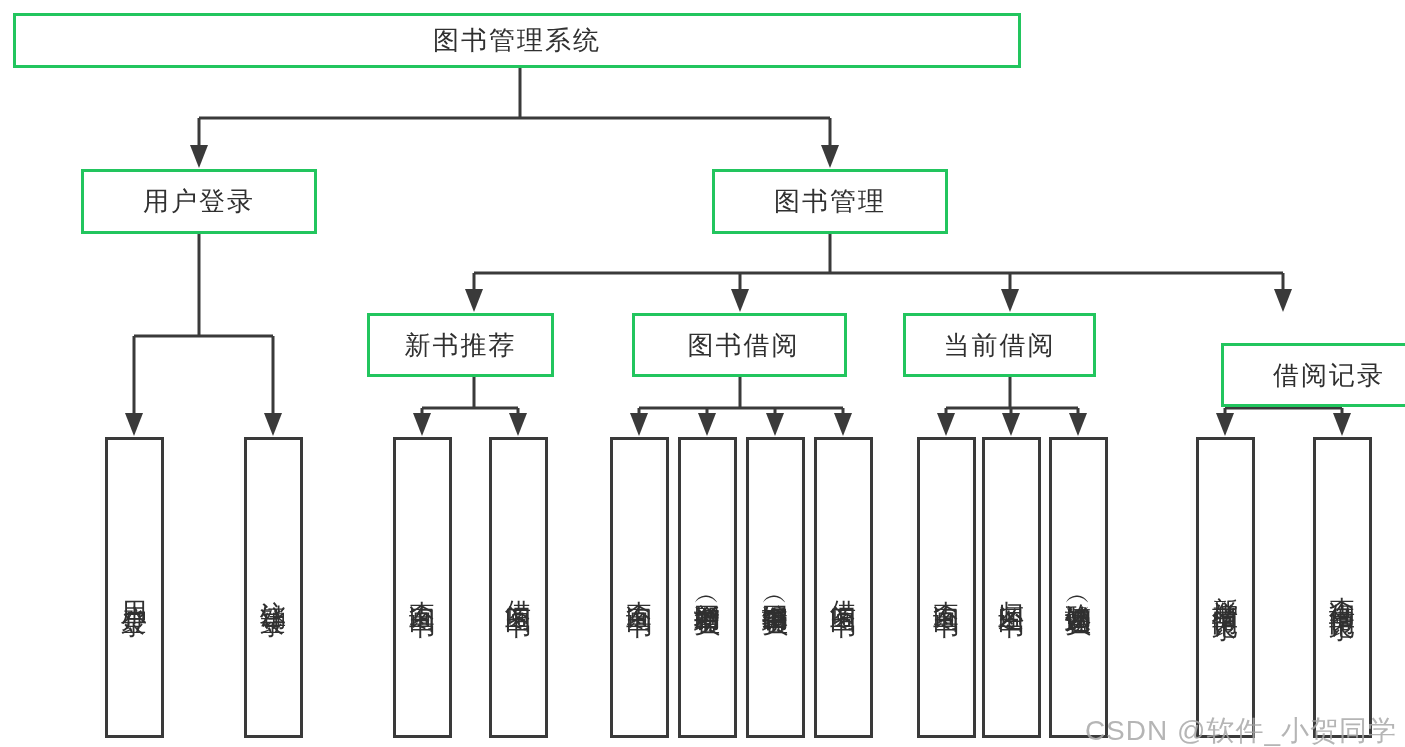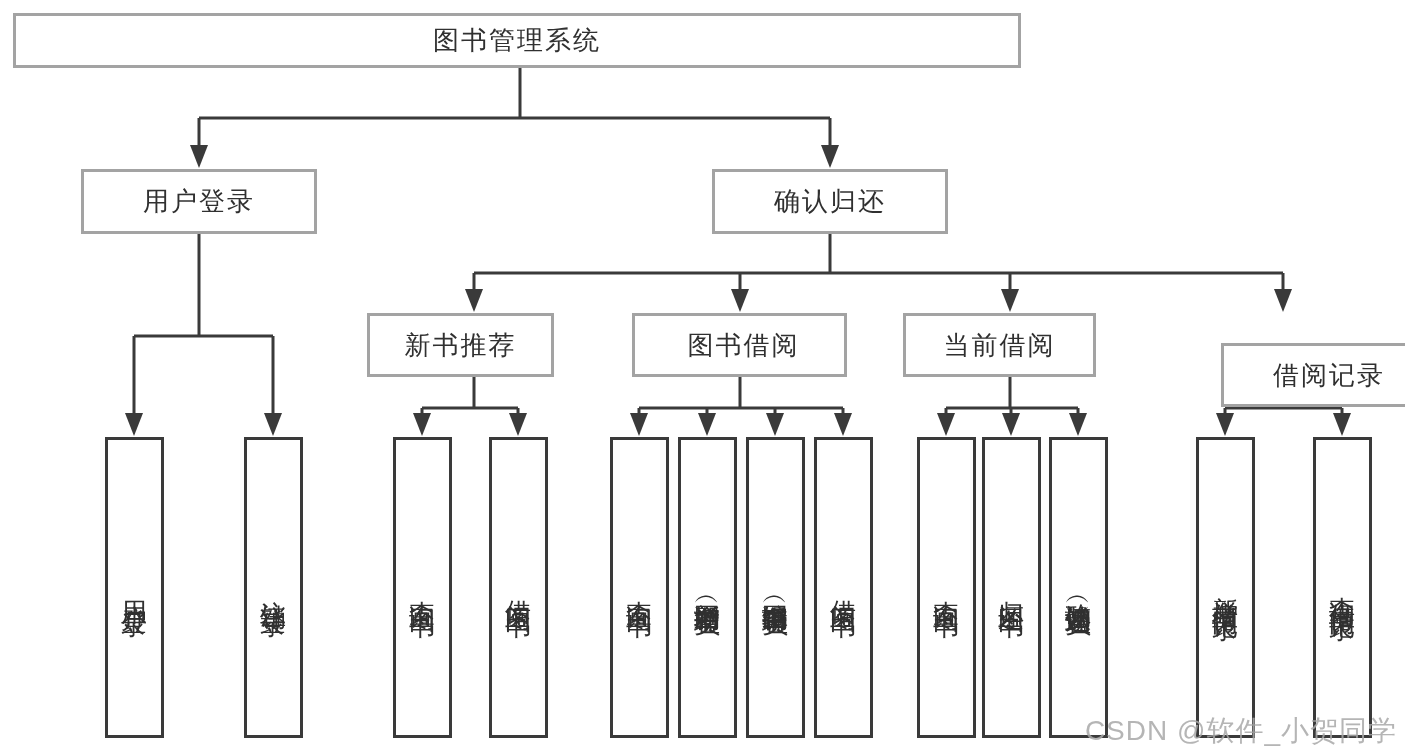--- a/index.html
+++ b/index.html
@@ -4,21 +4,21 @@
 <style>
   html,body{margin:0;padding:0;background:#ffffff;}
   .canvas{
     position:relative;width:1405px;height:747px;background:#ffffff;overflow:hidden;
     font-family:"Liberation Sans","DejaVu Sans",sans-serif;color:#303030;
   }
   .wires{position:absolute;left:0;top:0;width:1405px;height:747px;}
   .wires path{stroke:#3a3a3a;stroke-width:3;fill:none;}
   .wires polygon{fill:#3a3a3a;stroke:none;}
   .hbox{
-    position:absolute;box-sizing:border-box;border:3px solid #a3a3a3;background:#ffffff;
+    position:absolute;box-sizing:border-box;border:3px solid #22c55e;background:#ffffff;
     display:flex;align-items:center;justify-content:center;
     font-size:26px;letter-spacing:2px;white-space:nowrap;
   }
   .vbox{
     position:absolute;box-sizing:border-box;border:3px solid #3a3a3a;background:#ffffff;
     display:flex;align-items:center;justify-content:center;
     writing-mode:vertical-rl;text-orientation:mixed;
     font-size:26px;letter-spacing:4px;line-height:1;
     top:437px;width:59px;height:301px;
   }
@@ -65,21 +65,21 @@
     <polygon points="1069,413 1087,413 1078,436"></polygon>
 
     <path d="M1283 377 V408 M1225 408 H1342 M1225 408 V418 M1342 408 V418"></path>
     <polygon points="1216,413 1234,413 1225,436"></polygon>
     <polygon points="1333,413 1351,413 1342,436"></polygon>
   </svg>
 
   <div class="hbox" style="left:13px;top:13px;width:1008px;height:55px;">图书管理系统</div>
 
   <div class="hbox" style="left:81px;top:169px;width:236px;height:65px;">用户登录</div>
-  <div class="hbox" style="left:712px;top:169px;width:236px;height:65px;">确认归还</div>
+  <div class="hbox" style="left:712px;top:169px;width:236px;height:65px;">图书管理</div>
 
   <div class="hbox" style="left:367px;top:313px;width:187px;height:64px;">新书推荐</div>
   <div class="hbox" style="left:632px;top:313px;width:215px;height:64px;padding-left:8px;">图书借阅</div>
   <div class="hbox" style="left:903px;top:313px;width:193px;height:64px;">当前借阅</div>
   <div class="hbox" style="left:1221px;top:313px;width:216px;height:64px;margin-top:30px;">借阅记录</div>
 
   <div class="vbox" style="left:105px;">用户登录</div>
   <div class="vbox" style="left:244px;">注销登录</div>
 
   <div class="vbox" style="left:393px;">查询图书</div>

